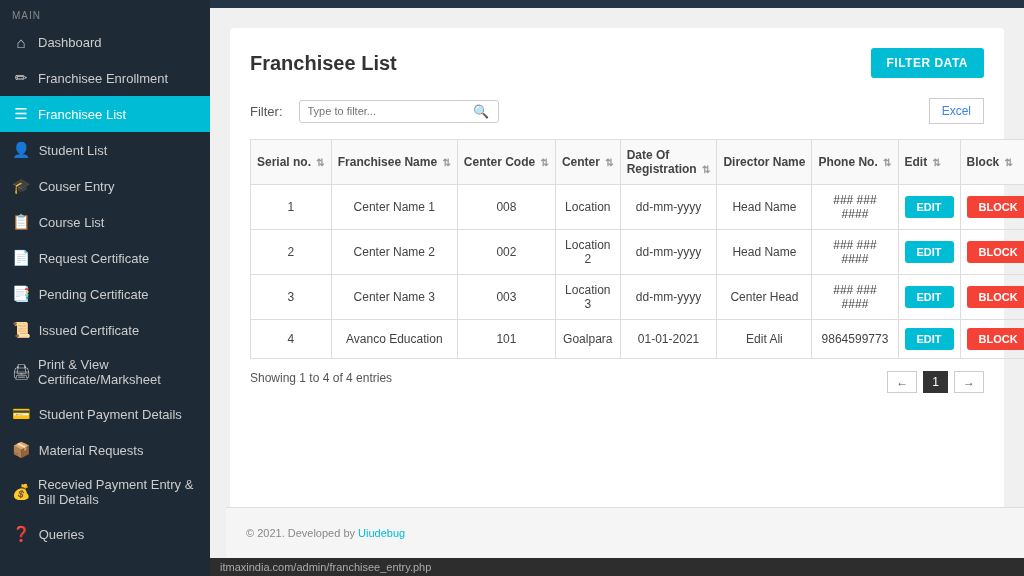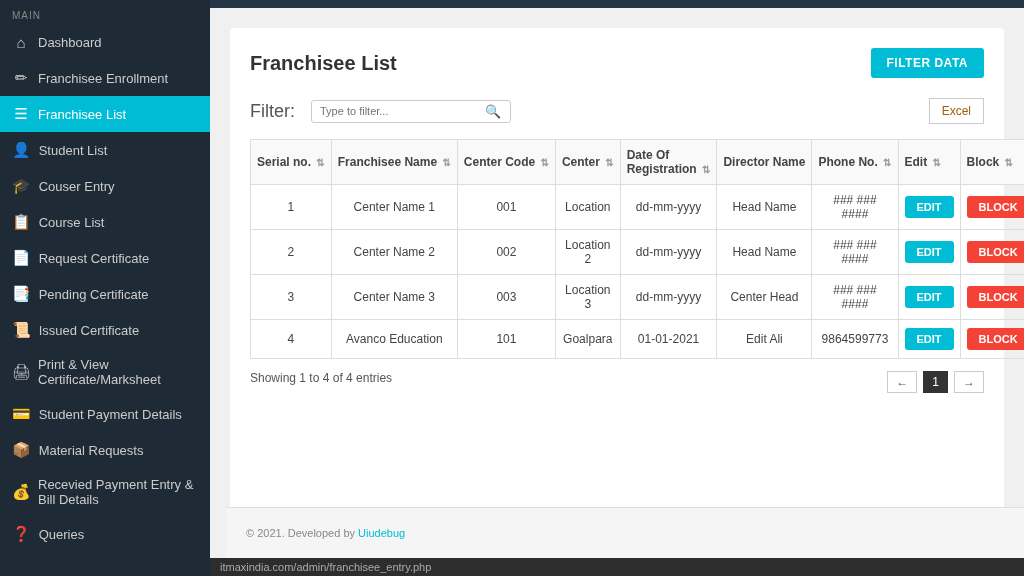--- a/index.html
+++ b/index.html
@@ -88,21 +88,21 @@
     }
 
     
     .filter-row {
       display: flex;
       align-items: center;
       justify-content: space-between;
       margin-bottom: 15px;
     }
     .filter-label {
-      font-size: 18px;
+      font-size: 13px;
       color: #555;
       margin-right: 8px;
     }
     .filter-input-wrap {
       display: flex;
       align-items: center;
       border: 1px solid #ccc;
       border-radius: 3px;
       padding: 3px 8px;
       width: 200px;
@@ -114,21 +114,21 @@
       color: #999;
       width: 100%;
     }
     .search-icon { color: #999; font-size: 13px; }
     .excel-btn {
       border: 1px solid #ccc;
       background: white;
       padding: 5px 12px;
       font-size: 12px;
       cursor: pointer;
-      color: #a16207;
+      color: #3b82f6;
     }
 
     
     table {
       width: 100%;
       border-collapse: collapse;
       font-size: 12px;
     }
     thead th {
       border: 1px solid #ddd;
@@ -310,21 +310,21 @@
             <th>Director Name</th>
             <th>Phone No. <span class="sort-arrows">⇅</span></th>
             <th>Edit <span class="sort-arrows">⇅</span></th>
             <th>Block <span class="sort-arrows">⇅</span></th>
           </tr>
         </thead>
         <tbody id="table-body">
         <tr>
       <td>1</td>
       <td>Center Name 1</td>
-      <td>001</td>
+      <td>008</td>
       <td>Location</td>
       <td>dd-mm-yyyy</td>
       <td>Head Name</td>
       <td>### ### ####</td>
       <td><button class="edit-btn">EDIT</button></td>
       <td><button class="block-btn">BLOCK</button></td>
     </tr>
             <tr>
       <td>2</td>
       <td>Center Name 2</td>

